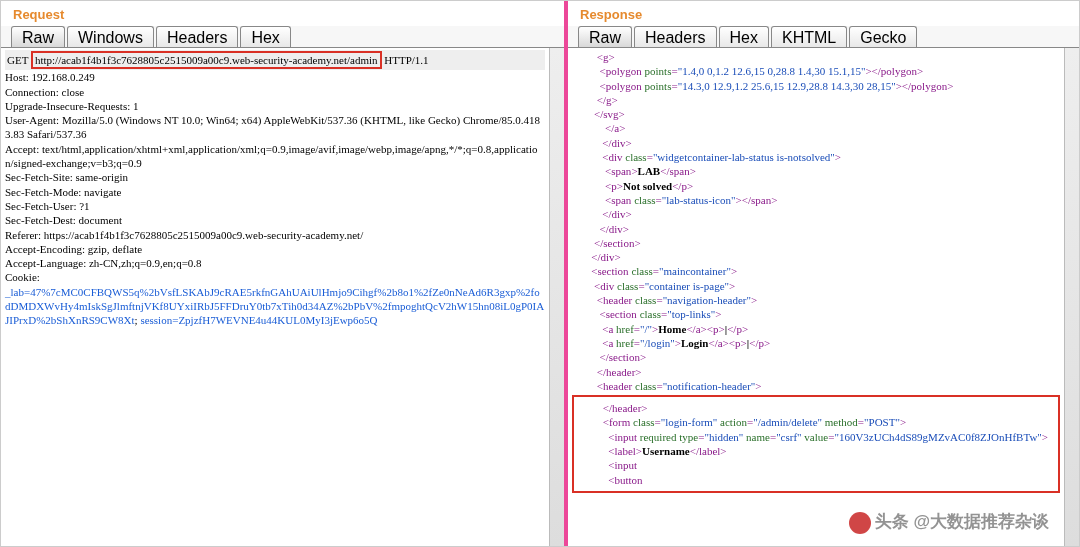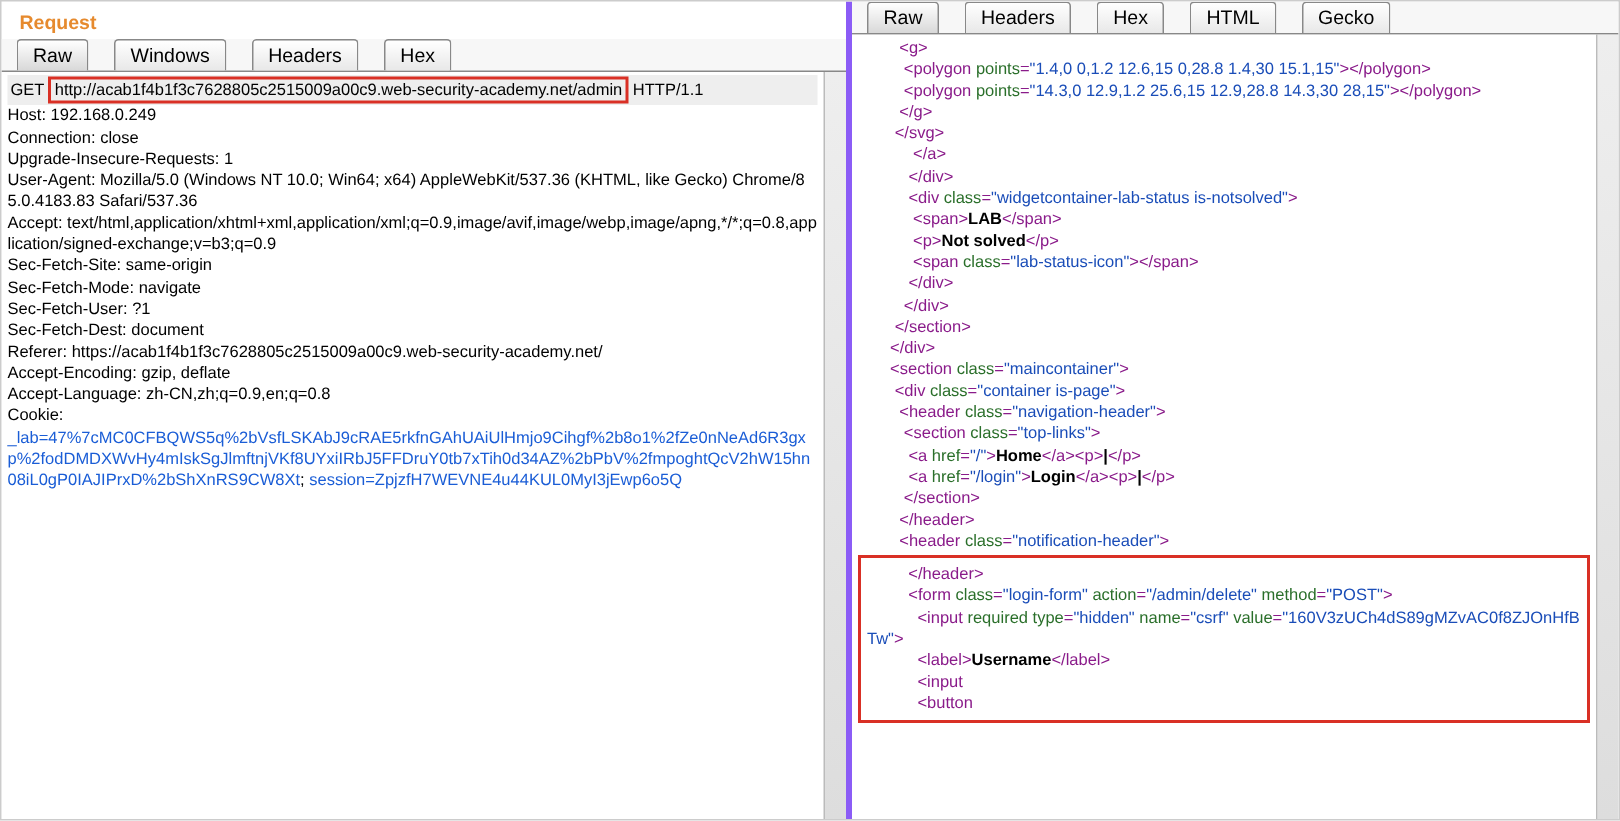--- a/index.html
+++ b/index.html
@@ -1,24 +1,24 @@
 <!DOCTYPE html>
 <html><head>
 <meta charset="utf-8">
 <style>
 *{box-sizing:border-box;margin:0;padding:0}
 body{font-family:Arial,sans-serif;font-size:12px;width:1080px;height:547px;background:#fff;display:flex;border:1px solid #ccc;overflow:hidden}
 .panel{display:flex;flex-direction:column;height:100%}
-.panel-left{width:567px;border-right:4px solid #8b5cf6}
+.panel-left{width:567px;border-right:4px solid #ec4899}
 .panel-right{flex:1}
 .panel-title{color:#e68a2e;font-weight:bold;font-size:13px;padding:6px 12px 4px}
 .tabbar{display:flex;height:22px;border-bottom:1px solid #888;padding-left:10px;background:#f7f7f7}
-.tab{border:1px solid #888;border-bottom:none;background:linear-gradient(#fff,#e8e8e8);padding:2px 10px;margin-right:17px;font-size:13px;cursor:pointer;border-radius:3px 3px 0 0}
+.tab{border:1px solid #888;border-bottom:none;background:linear-gradient(#fff,#e8e8e8);padding:2px 10px;margin-right:2px;font-size:16px;cursor:pointer;border-radius:3px 3px 0 0}
 .tab.active{background:linear-gradient(#fff,#d8d8d8);font-weight:normal}
-.content{flex:1;overflow:auto;font-family:Liberation Sans, sans-serif;font-size:11px;line-height:1.3;padding:2px 4px;background:#fff;white-space:pre-wrap;word-break:break-all}
+.content{flex:1;overflow:auto;font-family:Liberation Serif, serif;font-size:11px;line-height:1.3;padding:2px 4px;background:#fff;white-space:pre-wrap;word-break:break-all}
 .hl-box-red{border:2px solid #d93025;display:inline-block;padding:0 2px}
 .req-head{background:#eee;display:block;padding:1px 2px}
 .blue{color:#1a5dd6}
 
 .t-tag{color:#8a1b8a}
 .t-attr{color:#2a6f2a}
 .t-str{color:#1a4db8}
 .t-text{color:#000}
 .t-bold{font-weight:bold}
 .resp-line{display:block;padding-left:0}
@@ -43,24 +43,28 @@
       <div class="tab">Headers</div>
       <div class="tab">Hex</div>
     </div>
   <div class="body-wrap">
     <div class="content" id="req-content"><div class="req-head"><span>GET </span><span class="hl-box-red">http://acab1f4b1f3c7628805c2515009a00c9.web-security-academy.net/admin</span><span> HTTP/1.1</span></div><div class="hdr">Host: 192.168.0.249</div><div class="hdr">Connection: close</div><div class="hdr">Upgrade-Insecure-Requests: 1</div><div class="hdr">User-Agent: Mozilla/5.0 (Windows NT 10.0; Win64; x64) AppleWebKit/537.36 (KHTML, like Gecko) Chrome/85.0.4183.83 Safari/537.36</div><div class="hdr">Accept: text/html,application/xhtml+xml,application/xml;q=0.9,image/avif,image/webp,image/apng,*/*;q=0.8,application/signed-exchange;v=b3;q=0.9</div><div class="hdr">Sec-Fetch-Site: same-origin</div><div class="hdr">Sec-Fetch-Mode: navigate</div><div class="hdr">Sec-Fetch-User: ?1</div><div class="hdr">Sec-Fetch-Dest: document</div><div class="hdr">Referer: https://acab1f4b1f3c7628805c2515009a00c9.web-security-academy.net/</div><div class="hdr">Accept-Encoding: gzip, deflate</div><div class="hdr">Accept-Language: zh-CN,zh;q=0.9,en;q=0.8</div><div><span>Cookie:</span></div><div><span class="blue">_lab=47%7cMC0CFBQWS5q%2bVsfLSKAbJ9cRAE5rkfnGAhUAiUlHmjo9Cihgf%2b8o1%2fZe0nNeAd6R3gxp%2fodDMDXWvHy4mIskSgJlmftnjVKf8UYxiIRbJ5FFDruY0tb7xTih0d34AZ%2bPbV%2fmpoghtQcV2hW15hn08iL0gP0IAJIPrxD%2bShXnRS9CW8Xt</span><span>; </span><span class="blue">session=ZpjzfH7WEVNE4u44KUL0MyI3jEwp6o5Q</span></div></div>
     <div class="scroll-stub"></div>
   </div>
 </div>
 
 <div class="panel panel-right" style="position:relative">
+  <div class="panel-title">Response</div>
   <div class="tabbar" id="resp-tabs">
       <div class="tab active">Raw</div>
       <div class="tab">Headers</div>
       <div class="tab">Hex</div>
-      <div class="tab">HTML</div>
+      <div class="tab">KHTML</div>
       <div class="tab">Gecko</div>
     </div>
   <div class="body-wrap">
     <div class="content" id="resp-content"><span class="resp-line">&nbsp;&nbsp;&nbsp;&nbsp;&nbsp;&nbsp;&nbsp;&nbsp;&nbsp;<span class="t-tag">&lt;g</span><span class="t-tag">&gt;</span></span><span class="resp-line">&nbsp;&nbsp;&nbsp;&nbsp;&nbsp;&nbsp;&nbsp;&nbsp;&nbsp;&nbsp;<span class="t-tag">&lt;polygon</span><span class="t-tag"> </span><span class="t-attr">points</span><span class="t-tag">=</span><span class="t-str">"1.4,0 0,1.2 12.6,15 0,28.8 1.4,30 15.1,15"</span><span class="t-tag">&gt;</span><span class="t-tag">&lt;/polygon</span><span class="t-tag">&gt;</span></span><span class="resp-line">&nbsp;&nbsp;&nbsp;&nbsp;&nbsp;&nbsp;&nbsp;&nbsp;&nbsp;&nbsp;<span class="t-tag">&lt;polygon</span><span class="t-tag"> </span><span class="t-attr">points</span><span class="t-tag">=</span><span class="t-str">"14.3,0 12.9,1.2 25.6,15 12.9,28.8 14.3,30 28,15"</span><span class="t-tag">&gt;</span><span class="t-tag">&lt;/polygon</span><span class="t-tag">&gt;</span></span><span class="resp-line">&nbsp;&nbsp;&nbsp;&nbsp;&nbsp;&nbsp;&nbsp;&nbsp;&nbsp;<span class="t-tag">&lt;/g</span><span class="t-tag">&gt;</span></span><span class="resp-line">&nbsp;&nbsp;&nbsp;&nbsp;&nbsp;&nbsp;&nbsp;&nbsp;<span class="t-tag">&lt;/svg</span><span class="t-tag">&gt;</span></span><span class="resp-line">&nbsp;&nbsp;&nbsp;&nbsp;&nbsp;&nbsp;&nbsp;&nbsp;&nbsp;&nbsp;&nbsp;&nbsp;<span class="t-tag">&lt;/a</span><span class="t-tag">&gt;</span></span><span class="resp-line">&nbsp;&nbsp;&nbsp;&nbsp;&nbsp;&nbsp;&nbsp;&nbsp;&nbsp;&nbsp;&nbsp;<span class="t-tag">&lt;/div</span><span class="t-tag">&gt;</span></span><span class="resp-line">&nbsp;&nbsp;&nbsp;&nbsp;&nbsp;&nbsp;&nbsp;&nbsp;&nbsp;&nbsp;&nbsp;<span class="t-tag">&lt;div</span><span class="t-tag"> </span><span class="t-attr">class</span><span class="t-tag">=</span><span class="t-str">"widgetcontainer-lab-status is-notsolved"</span><span class="t-tag">&gt;</span></span><span class="resp-line">&nbsp;&nbsp;&nbsp;&nbsp;&nbsp;&nbsp;&nbsp;&nbsp;&nbsp;&nbsp;&nbsp;&nbsp;<span class="t-tag">&lt;span</span><span class="t-tag">&gt;</span><span class="t-text t-bold">LAB</span><span class="t-tag">&lt;/span</span><span class="t-tag">&gt;</span></span><span class="resp-line">&nbsp;&nbsp;&nbsp;&nbsp;&nbsp;&nbsp;&nbsp;&nbsp;&nbsp;&nbsp;&nbsp;&nbsp;<span class="t-tag">&lt;p</span><span class="t-tag">&gt;</span><span class="t-text t-bold">Not solved</span><span class="t-tag">&lt;/p</span><span class="t-tag">&gt;</span></span><span class="resp-line">&nbsp;&nbsp;&nbsp;&nbsp;&nbsp;&nbsp;&nbsp;&nbsp;&nbsp;&nbsp;&nbsp;&nbsp;<span class="t-tag">&lt;span</span><span class="t-tag"> </span><span class="t-attr">class</span><span class="t-tag">=</span><span class="t-str">"lab-status-icon"</span><span class="t-tag">&gt;</span><span class="t-tag">&lt;/span</span><span class="t-tag">&gt;</span></span><span class="resp-line">&nbsp;&nbsp;&nbsp;&nbsp;&nbsp;&nbsp;&nbsp;&nbsp;&nbsp;&nbsp;&nbsp;<span class="t-tag">&lt;/div</span><span class="t-tag">&gt;</span></span><span class="resp-line">&nbsp;&nbsp;&nbsp;&nbsp;&nbsp;&nbsp;&nbsp;&nbsp;&nbsp;&nbsp;<span class="t-tag">&lt;/div</span><span class="t-tag">&gt;</span></span><span class="resp-line">&nbsp;&nbsp;&nbsp;&nbsp;&nbsp;&nbsp;&nbsp;&nbsp;<span class="t-tag">&lt;/section</span><span class="t-tag">&gt;</span></span><span class="resp-line">&nbsp;&nbsp;&nbsp;&nbsp;&nbsp;&nbsp;&nbsp;<span class="t-tag">&lt;/div</span><span class="t-tag">&gt;</span></span><span class="resp-line">&nbsp;&nbsp;&nbsp;&nbsp;&nbsp;&nbsp;&nbsp;<span class="t-tag">&lt;section</span><span class="t-tag"> </span><span class="t-attr">class</span><span class="t-tag">=</span><span class="t-str">"maincontainer"</span><span class="t-tag">&gt;</span></span><span class="resp-line">&nbsp;&nbsp;&nbsp;&nbsp;&nbsp;&nbsp;&nbsp;&nbsp;<span class="t-tag">&lt;div</span><span class="t-tag"> </span><span class="t-attr">class</span><span class="t-tag">=</span><span class="t-str">"container is-page"</span><span class="t-tag">&gt;</span></span><span class="resp-line">&nbsp;&nbsp;&nbsp;&nbsp;&nbsp;&nbsp;&nbsp;&nbsp;&nbsp;<span class="t-tag">&lt;header</span><span class="t-tag"> </span><span class="t-attr">class</span><span class="t-tag">=</span><span class="t-str">"navigation-header"</span><span class="t-tag">&gt;</span></span><span class="resp-line">&nbsp;&nbsp;&nbsp;&nbsp;&nbsp;&nbsp;&nbsp;&nbsp;&nbsp;&nbsp;<span class="t-tag">&lt;section</span><span class="t-tag"> </span><span class="t-attr">class</span><span class="t-tag">=</span><span class="t-str">"top-links"</span><span class="t-tag">&gt;</span></span><span class="resp-line">&nbsp;&nbsp;&nbsp;&nbsp;&nbsp;&nbsp;&nbsp;&nbsp;&nbsp;&nbsp;&nbsp;<span class="t-tag">&lt;a</span><span class="t-tag"> </span><span class="t-attr">href</span><span class="t-tag">=</span><span class="t-str">"/"</span><span class="t-tag">&gt;</span><span class="t-text t-bold">Home</span><span class="t-tag">&lt;/a</span><span class="t-tag">&gt;</span><span class="t-tag">&lt;p</span><span class="t-tag">&gt;</span><span class="t-text t-bold">|</span><span class="t-tag">&lt;/p</span><span class="t-tag">&gt;</span></span><span class="resp-line">&nbsp;&nbsp;&nbsp;&nbsp;&nbsp;&nbsp;&nbsp;&nbsp;&nbsp;&nbsp;&nbsp;<span class="t-tag">&lt;a</span><span class="t-tag"> </span><span class="t-attr">href</span><span class="t-tag">=</span><span class="t-str">"/login"</span><span class="t-tag">&gt;</span><span class="t-text t-bold">Login</span><span class="t-tag">&lt;/a</span><span class="t-tag">&gt;</span><span class="t-tag">&lt;p</span><span class="t-tag">&gt;</span><span class="t-text t-bold">|</span><span class="t-tag">&lt;/p</span><span class="t-tag">&gt;</span></span><span class="resp-line">&nbsp;&nbsp;&nbsp;&nbsp;&nbsp;&nbsp;&nbsp;&nbsp;&nbsp;&nbsp;<span class="t-tag">&lt;/section</span><span class="t-tag">&gt;</span></span><span class="resp-line">&nbsp;&nbsp;&nbsp;&nbsp;&nbsp;&nbsp;&nbsp;&nbsp;&nbsp;<span class="t-tag">&lt;/header</span><span class="t-tag">&gt;</span></span><span class="resp-line">&nbsp;&nbsp;&nbsp;&nbsp;&nbsp;&nbsp;&nbsp;&nbsp;&nbsp;<span class="t-tag">&lt;header</span><span class="t-tag"> </span><span class="t-attr">class</span><span class="t-tag">=</span><span class="t-str">"notification-header"</span><span class="t-tag">&gt;</span></span><div class="resp-highlight"><span class="resp-line">&nbsp;&nbsp;&nbsp;&nbsp;&nbsp;&nbsp;&nbsp;&nbsp;&nbsp;<span class="t-tag">&lt;/header</span><span class="t-tag">&gt;</span></span><span class="resp-line">&nbsp;&nbsp;&nbsp;&nbsp;&nbsp;&nbsp;&nbsp;&nbsp;&nbsp;<span class="t-tag">&lt;form</span><span class="t-tag"> </span><span class="t-attr">class</span><span class="t-tag">=</span><span class="t-str">"login-form"</span><span class="t-tag"> </span><span class="t-attr">action</span><span class="t-tag">=</span><span class="t-str">"/admin/delete"</span><span class="t-tag"> </span><span class="t-attr">method</span><span class="t-tag">=</span><span class="t-str">"POST"</span><span class="t-tag">&gt;</span></span><span class="resp-line">&nbsp;&nbsp;&nbsp;&nbsp;&nbsp;&nbsp;&nbsp;&nbsp;&nbsp;&nbsp;&nbsp;<span class="t-tag">&lt;input</span><span class="t-tag"> </span><span class="t-attr">required</span><span class="t-tag"> </span><span class="t-attr">type</span><span class="t-tag">=</span><span class="t-str">"hidden"</span><span class="t-tag"> </span><span class="t-attr">name</span><span class="t-tag">=</span><span class="t-str">"csrf"</span><span class="t-tag"> </span><span class="t-attr">value</span><span class="t-tag">=</span><span class="t-str">"160V3zUCh4dS89gMZvAC0f8ZJOnHfBTw"</span><span class="t-tag">&gt;</span></span><span class="resp-line">&nbsp;&nbsp;&nbsp;&nbsp;&nbsp;&nbsp;&nbsp;&nbsp;&nbsp;&nbsp;&nbsp;<span class="t-tag">&lt;label</span><span class="t-tag">&gt;</span><span class="t-text t-bold">Username</span><span class="t-tag">&lt;/label</span><span class="t-tag">&gt;</span></span><span class="resp-line">&nbsp;&nbsp;&nbsp;&nbsp;&nbsp;&nbsp;&nbsp;&nbsp;&nbsp;&nbsp;&nbsp;<span class="t-tag">&lt;input</span></span><span class="resp-line">&nbsp;&nbsp;&nbsp;&nbsp;&nbsp;&nbsp;&nbsp;&nbsp;&nbsp;&nbsp;&nbsp;<span class="t-tag">&lt;button</span></span></div></div>
     <div class="scroll-stub"></div>
   </div>
+  <div class="watermark">
+    <span class="wm-avatar"></span><span>头条 @大数据推荐杂谈</span>
+  </div>
 </div>
 
 </body></html>

